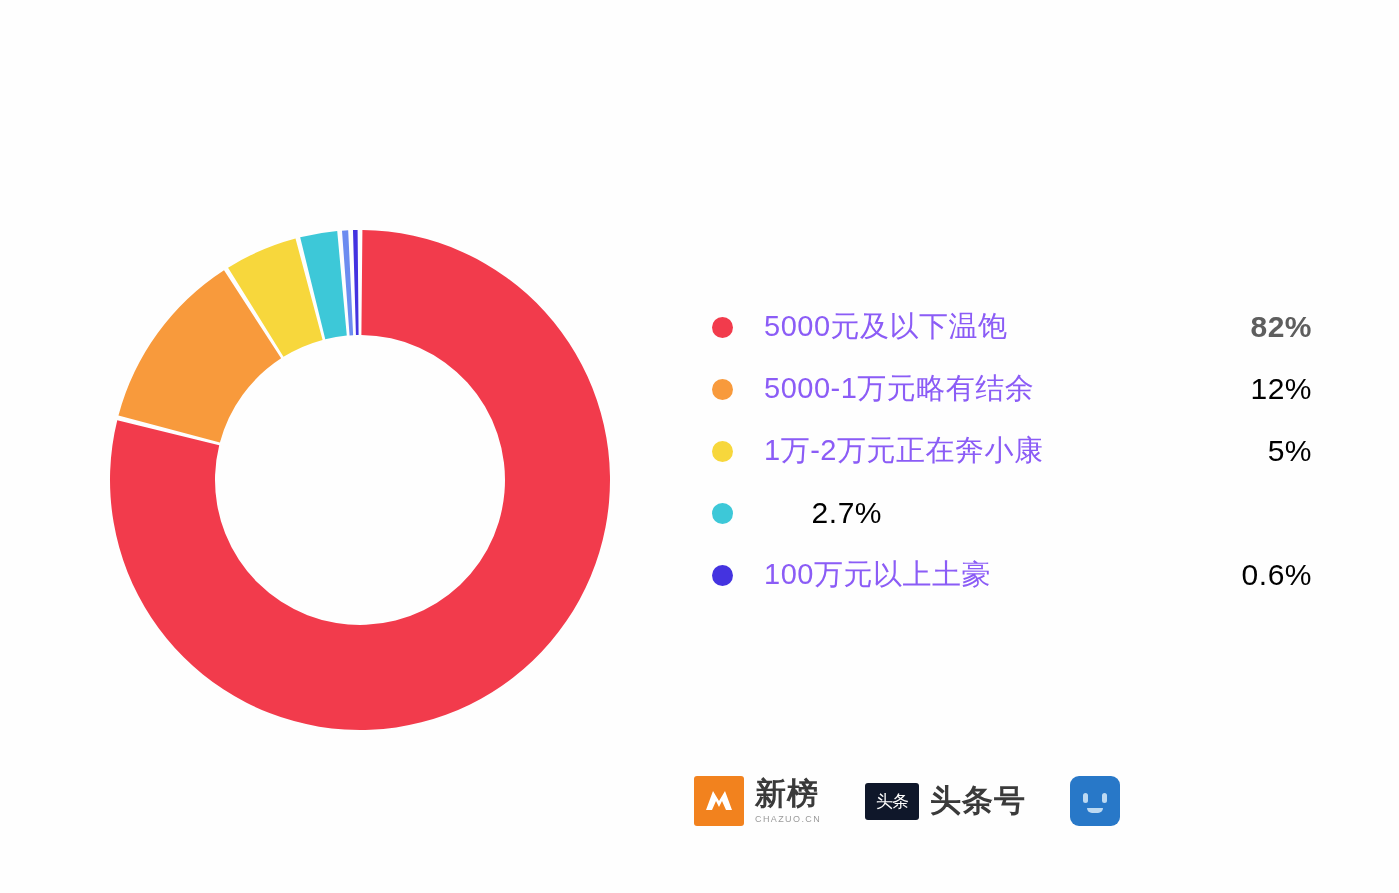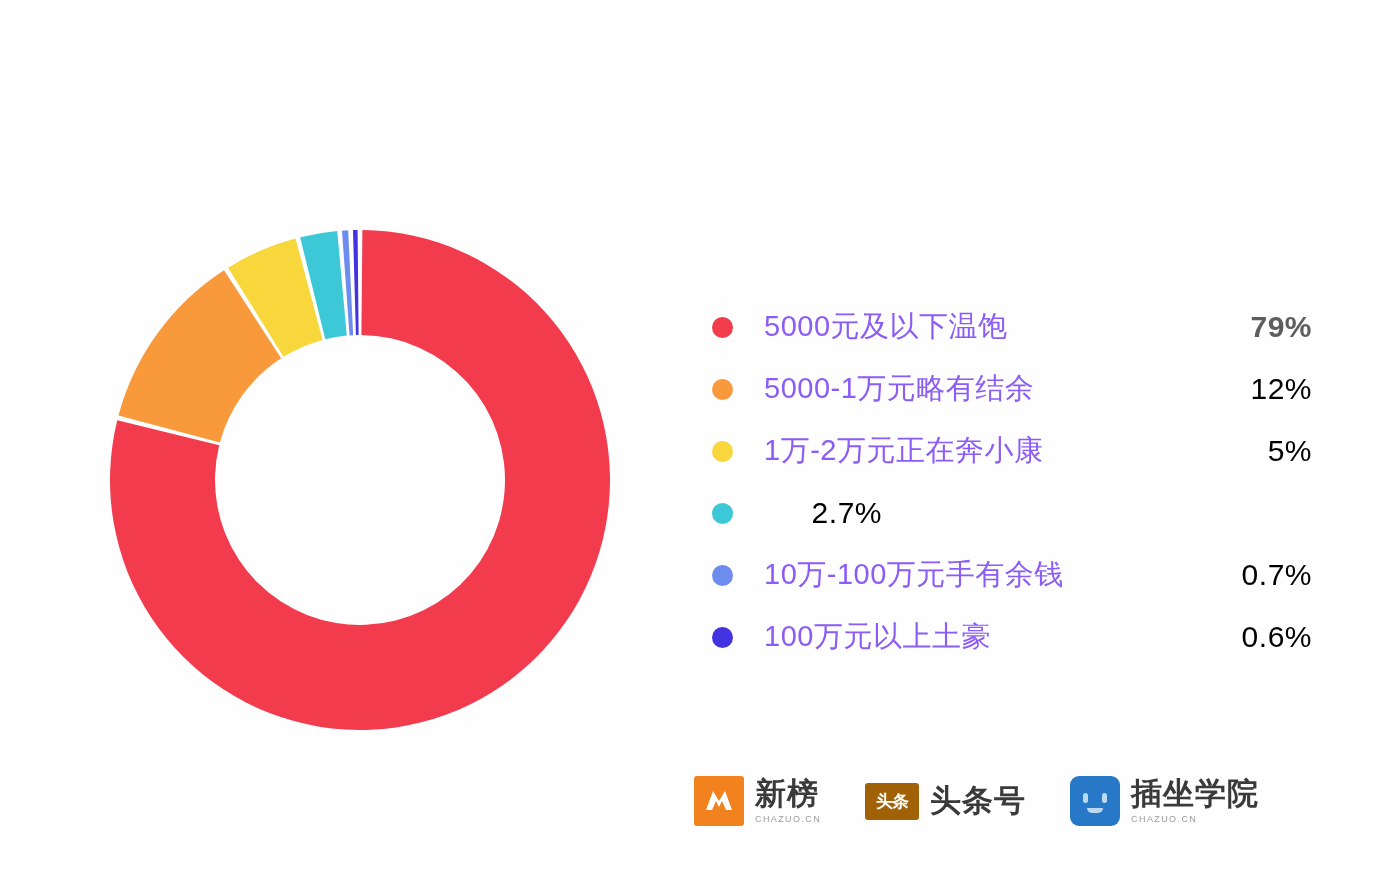--- a/index.html
+++ b/index.html
@@ -106,25 +106,25 @@
     justify-content: center;
     overflow: hidden;
   }
   .mark-newrank {
     width: 50px; height: 50px;
     background: #F2821E;
     border-radius: 3px;
   }
   .mark-toutiao {
     width: 54px; height: 37px;
-    background: #a16207;
+    background: #0f172a;
     border-radius: 3px;
     color: #fff;
     font-size: 17px;
-    font-weight: bold;
+    font-weight: normal;
     line-height: 1;
     letter-spacing: -1px;
   }
   .mark-chazuo {
     width: 50px; height: 50px;
     background: #2878C8;
     border-radius: 9px;
     position: relative;
   }
   .mark-chazuo .eye {
@@ -185,40 +185,35 @@
           <path d="M 233.99507667980467 2.6491974421700775 A 250 250 0 0 1 240.1798027092214 2.279590469647303 L 245.1442855713484 107.16216247239544 A 145 145 0 0 0 241.5571444742867 107.37653451645863 Z" fill="#6C8CF0"></path>
           <path d="M 244.97597420628787 2.0986933574590694 A 250 250 0 0 1 249.60020913440007 2.0115182577377766 L 250.60812129795204 107.0066805894879 A 145 145 0 0 0 247.92606503964697 107.05724214732626 Z" fill="#4433E0"></path>
         </g>
     </svg>
   </div>
 
   <div id="legend">
       <div class="legend-row is-top">
         <span class="legend-dot" style="background: rgb(242, 59, 76);"></span>
         <span class="legend-label">5000元及以下温饱</span>
-        <span class="legend-value">79%</span>
+        <span class="legend-value">82%</span>
       </div>
       <div class="legend-row">
         <span class="legend-dot" style="background: rgb(248, 154, 60);"></span>
         <span class="legend-label">5000-1万元略有结余</span>
         <span class="legend-value">12%</span>
       </div>
       <div class="legend-row">
         <span class="legend-dot" style="background: rgb(247, 215, 60);"></span>
         <span class="legend-label">1万-2万元正在奔小康</span>
         <span class="legend-value">5%</span>
       </div>
       <div class="legend-row">
         <span class="legend-dot" style="background: rgb(61, 200, 216);"></span>
         <span class="legend-value">2.7%</span>
-      </div>
-      <div class="legend-row">
-        <span class="legend-dot" style="background: rgb(108, 140, 240);"></span>
-        <span class="legend-label">10万-100万元手有余钱</span>
-        <span class="legend-value">0.7%</span>
       </div>
       <div class="legend-row">
         <span class="legend-dot" style="background: rgb(68, 51, 224);"></span>
         <span class="legend-label">100万元以上土豪</span>
         <span class="legend-value">0.6%</span>
       </div>
     </div>
 
   <div id="footer-logos">
 
@@ -240,20 +235,16 @@
         <div class="logo-name">头条号</div>
       </div>
     </div>
 
     <div class="logo">
       <div class="logo-mark mark-chazuo">
         <span class="eye l"></span>
         <span class="eye r"></span>
         <span class="mouth"></span>
       </div>
-      <div class="logo-text">
-        <div class="logo-name">插坐学院</div>
-        <div class="logo-sub">CHAZUO.CN</div>
-      </div>
     </div>
 
   </div>
 </div>
 
 </body></html>

